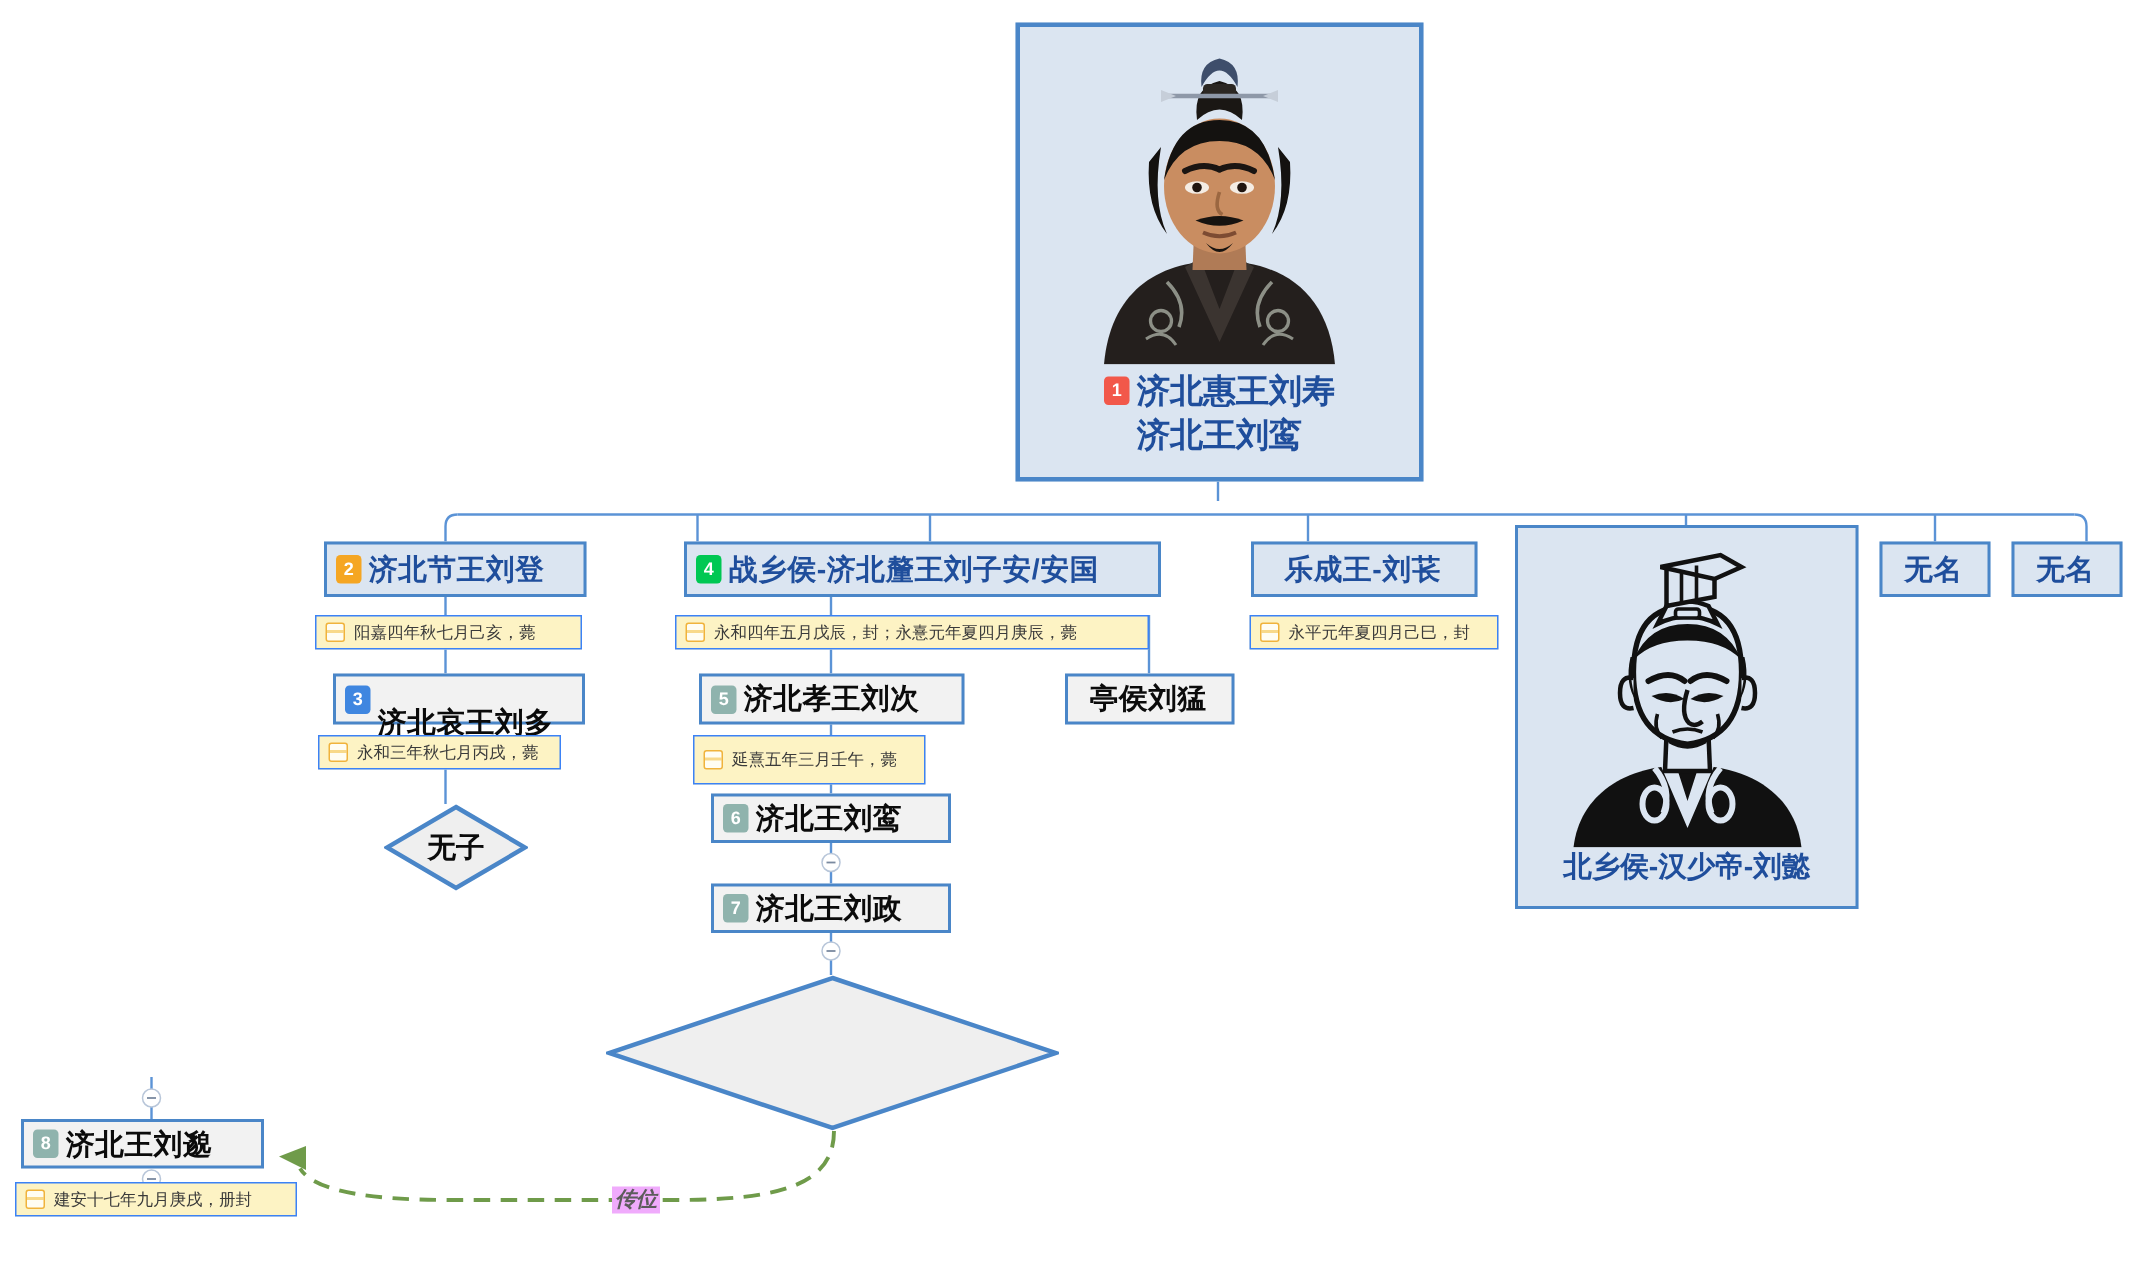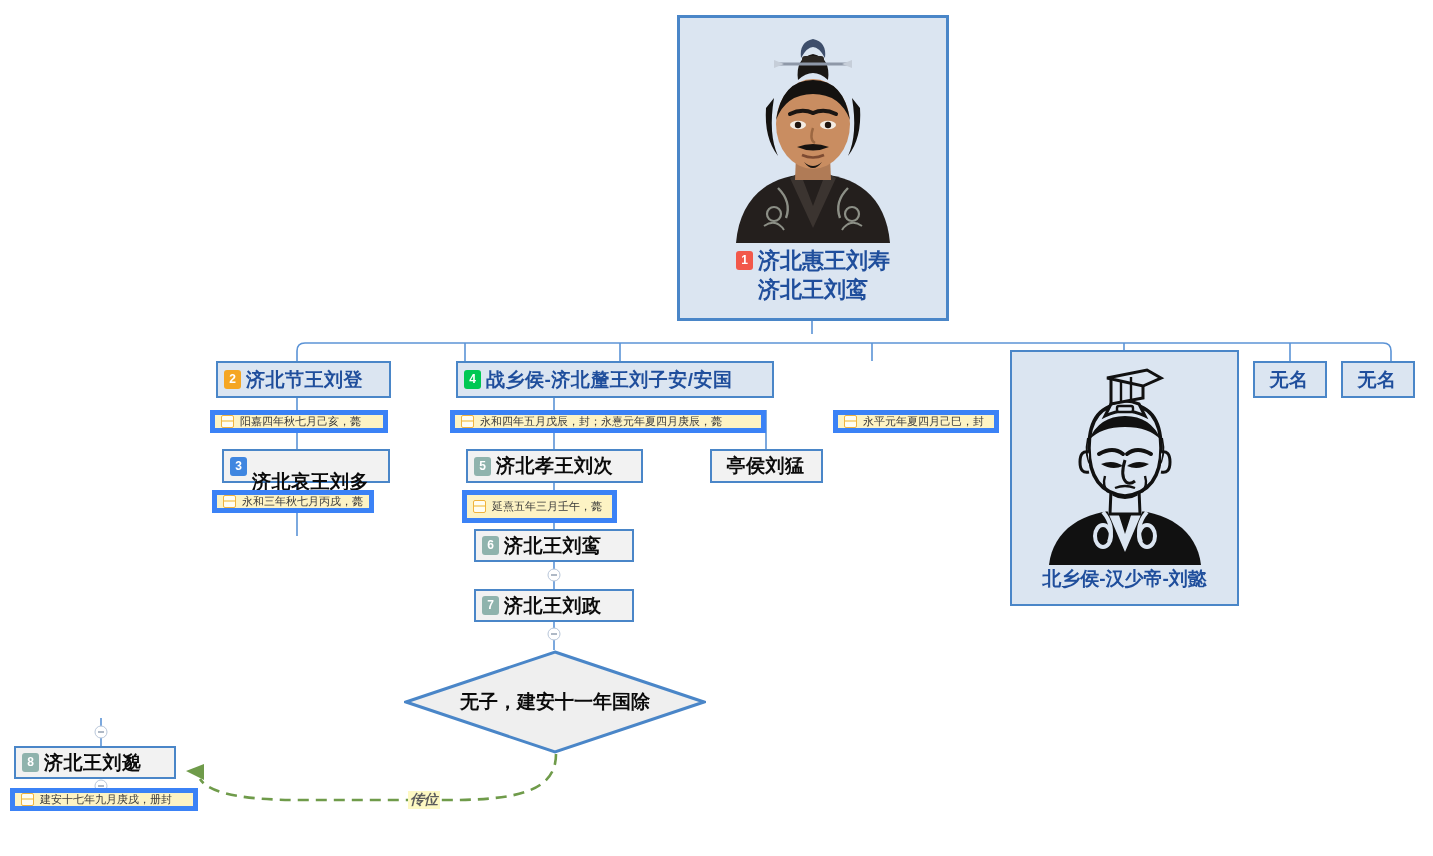--- a/index.html
+++ b/index.html
@@ -99,21 +99,21 @@
     margin-right: 5px;
     flex: 0 0 auto;
     box-sizing: border-box;
   }
 
   
   .note {
     position: absolute;
     box-sizing: border-box;
     background: #fdf3c4;
-    border: 5px solid #3b82f6;
+    border: 1px solid #3b82f6;
     display: flex;
     align-items: center;
     padding: 2px 8px 2px 6px;
     white-space: nowrap;
     font-size: 11px;
     color: #3a3a3a;
   }
   .note .noteicon {
     width: 13px;
     height: 13px;
@@ -148,21 +148,21 @@
     z-index: 2;
   }
 
   
   .edgelabel {
     position: absolute;
     font-style: italic;
     font-weight: bold;
     color: #5c5c5c;
     font-size: 14px;
-    background: #fef9c3;
+    background: #f0abfc;
     padding: 0 2px;
   }
 
   
   .portrait {
     position: relative;
     overflow: hidden;
   }
 </style>
 </head>
@@ -295,20 +295,23 @@
 
   <div class="node blue-fill" style="left:456px; top:361px; width:318px; height:37px;">
     <span class="badge" style="background:#00c853;">4</span>
     <span class="lbl" style="font-size:19px; color:#1f4e9c;">战乡侯-济北釐王刘子安/安国</span>
   </div>
   <div class="note" style="left:450px; top:410px; width:316px; height:23px;">
     <span class="noteicon"></span>
     <span>永和四年五月戊辰，封；永憙元年夏四月庚辰，薨</span>
   </div>
 
+  <div class="node blue-fill center" style="left:834px; top:361px; width:151px; height:37px;">
+    <span class="lbl" style="font-size:19px; color:#1f4e9c;">乐成王-刘苌</span>
+  </div>
   <div class="note" style="left:833px; top:410px; width:166px; height:23px;">
     <span class="noteicon"></span>
     <span>永平元年夏四月己巳，封</span>
   </div>
 
   <div class="node card" style="left:1010px; top:350px; width:229px; height:256px;">
     <div class="portrait" style="width:200px; height:205px;">
       <svg viewBox="0 0 200 205" width="200" height="205" xmlns="http://www.w3.org/2000/svg">
         <rect x="0" y="0" width="200" height="205" fill="#dbe5f1"></rect>
 
@@ -388,26 +391,31 @@
   <div class="node" style="left:474px; top:529px; width:160px; height:33px;">
     <span class="badge" style="background:#8fb3ad;">6</span>
     <span class="lbl" style="font-size:19px;">济北王刘鸾</span>
   </div>
 
   <div class="node" style="left:474px; top:589px; width:160px; height:33px;">
     <span class="badge" style="background:#8fb3ad;">7</span>
     <span class="lbl" style="font-size:19px;">济北王刘政</span>
   </div>
 
+  <div class="diamond" style="left:256px; top:536px; width:96px; height:58px;">
+    <svg class="dshape" viewBox="0 0 96 58" xmlns="http://www.w3.org/2000/svg">
+      <polygon points="48,2 94,29 48,56 2,29" fill="#efefef" stroke="#4a86c8" stroke-width="3"></polygon>
+    </svg>
+    <span class="dlbl" style="font-size:19px;">无子</span>
+  </div>
 
   <div class="diamond" style="left:404px; top:650px; width:302px; height:104px;">
     <svg class="dshape" viewBox="0 0 302 104" xmlns="http://www.w3.org/2000/svg">
       <polygon points="151,2 300,52 151,102 2,52" fill="#efefef" stroke="#4a86c8" stroke-width="3"></polygon>
     </svg>
-    <span class="dlbl" style="font-size:19px;">无子，建安十一年国除</span>
   </div>
 
 
   <div class="node" style="left:14px; top:746px; width:162px; height:33px;">
     <span class="badge" style="background:#8fb3ad;">8</span>
     <span class="lbl" style="font-size:19px;">济北王刘邈</span>
   </div>
 
   <div class="note" style="left:10px; top:788px; width:188px; height:23px;">
     <span class="noteicon"></span>

